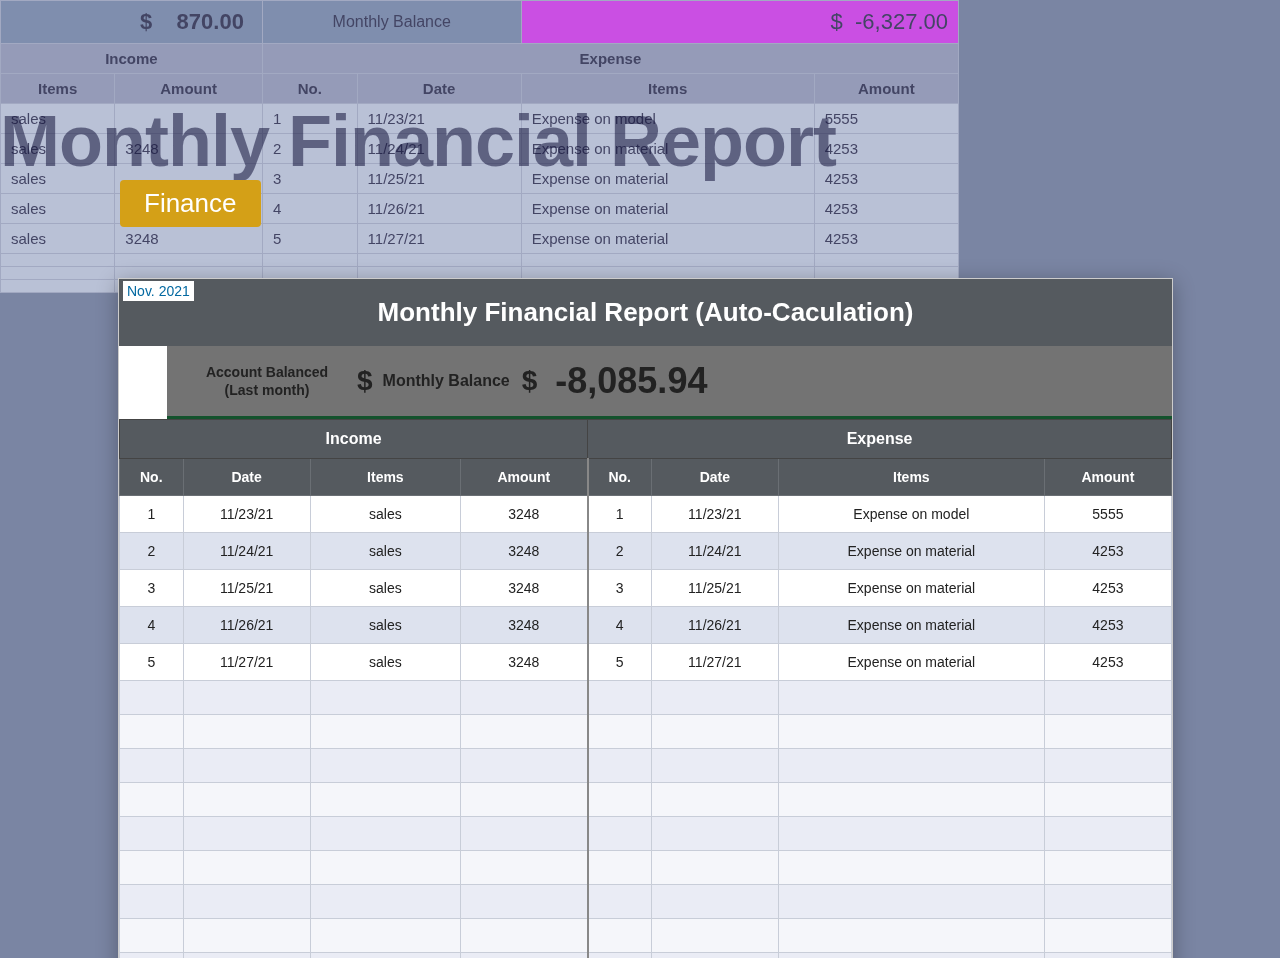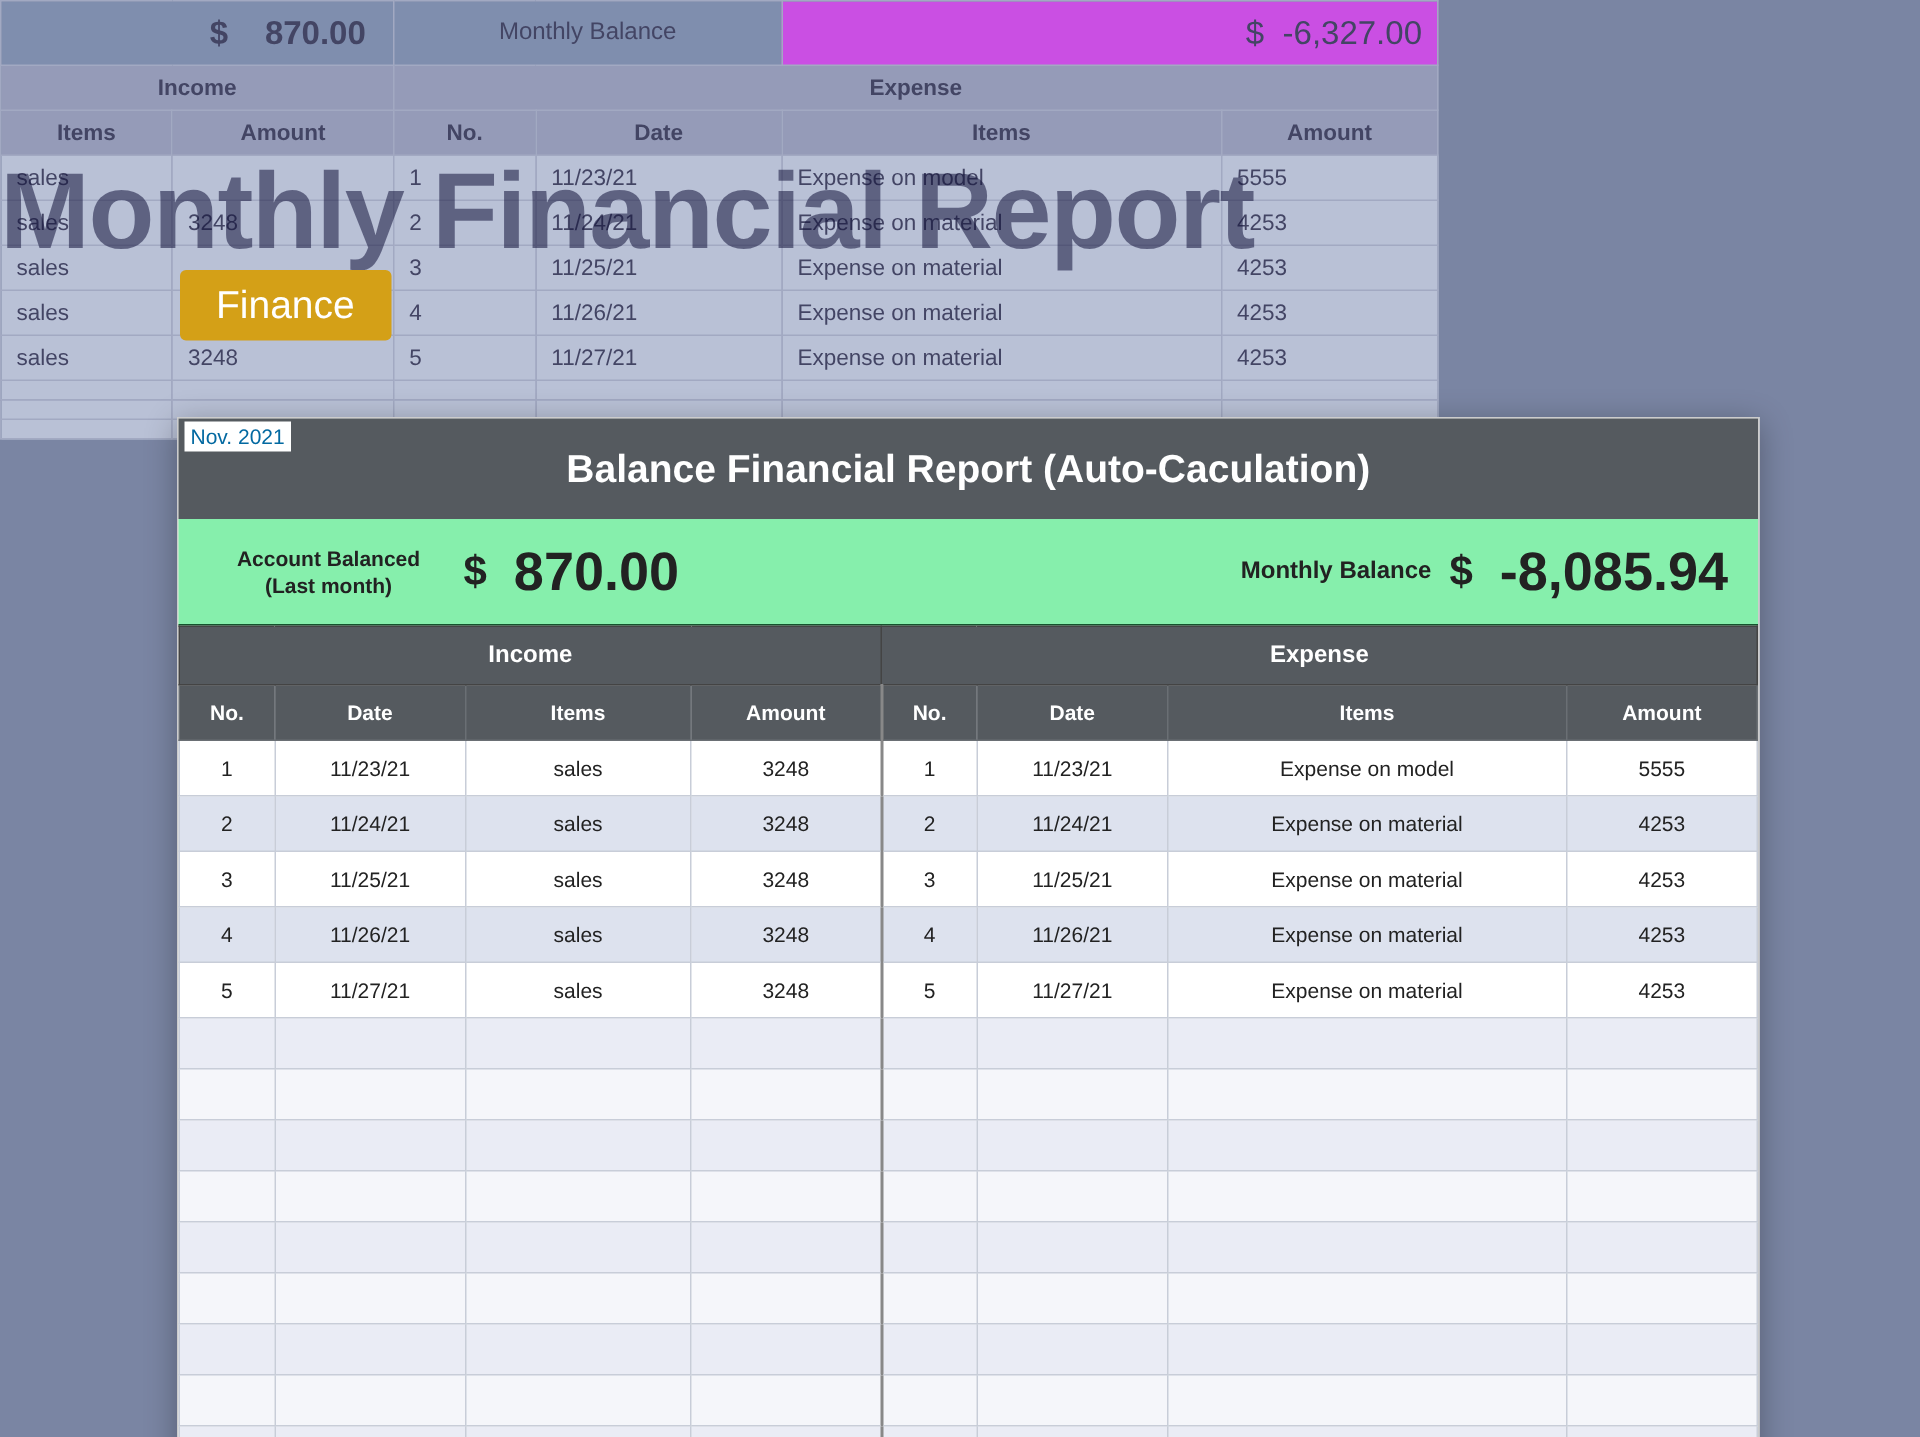--- a/index.html
+++ b/index.html
@@ -104,22 +104,23 @@
       font-size: 26px;
       font-weight: 700;
       padding: 18px 10px;
     }
 
     .balance-row {
       display: flex;
       align-items: center;
       padding: 14px 20px;
       gap: 0;
-      border-bottom: 1px solid #14532d;
-      background: #86efac;
+      border-bottom: 3px solid #14532d;
+      background: #737373;
+      margin-left: 48px;
     }
 
     .balance-label {
       font-size: 14px;
       font-weight: 700;
       color: #222;
       text-align: center;
       line-height: 1.3;
       width: 160px;
     }
@@ -310,26 +311,25 @@
 </div>
 
 <div class="watermark-title">Monthly Financial Report</div>
 
 <div class="finance-badge">Finance</div>
 
 <div class="report-date">Nov. 2021</div>
 
 <div class="report-card">
 
-  <div class="report-header">Balance Financial Report  (Auto-Caculation)</div>
+  <div class="report-header">Monthly Financial Report  (Auto-Caculation)</div>
 
   <div class="balance-row">
     <div class="balance-label">Account Balanced<br>(Last month)</div>
     <div class="balance-dollar">$</div>
-    <div class="balance-amount">870.00</div>
     <div class="monthly-label">Monthly Balance</div>
     <div class="monthly-dollar">$</div>
     <div class="monthly-amount">-8,085.94</div>
   </div>
 
   <table class="data-table">
     <thead>
       <tr class="section-header">
         <th colspan="4">Income</th>
         <th colspan="4">Expense</th>

